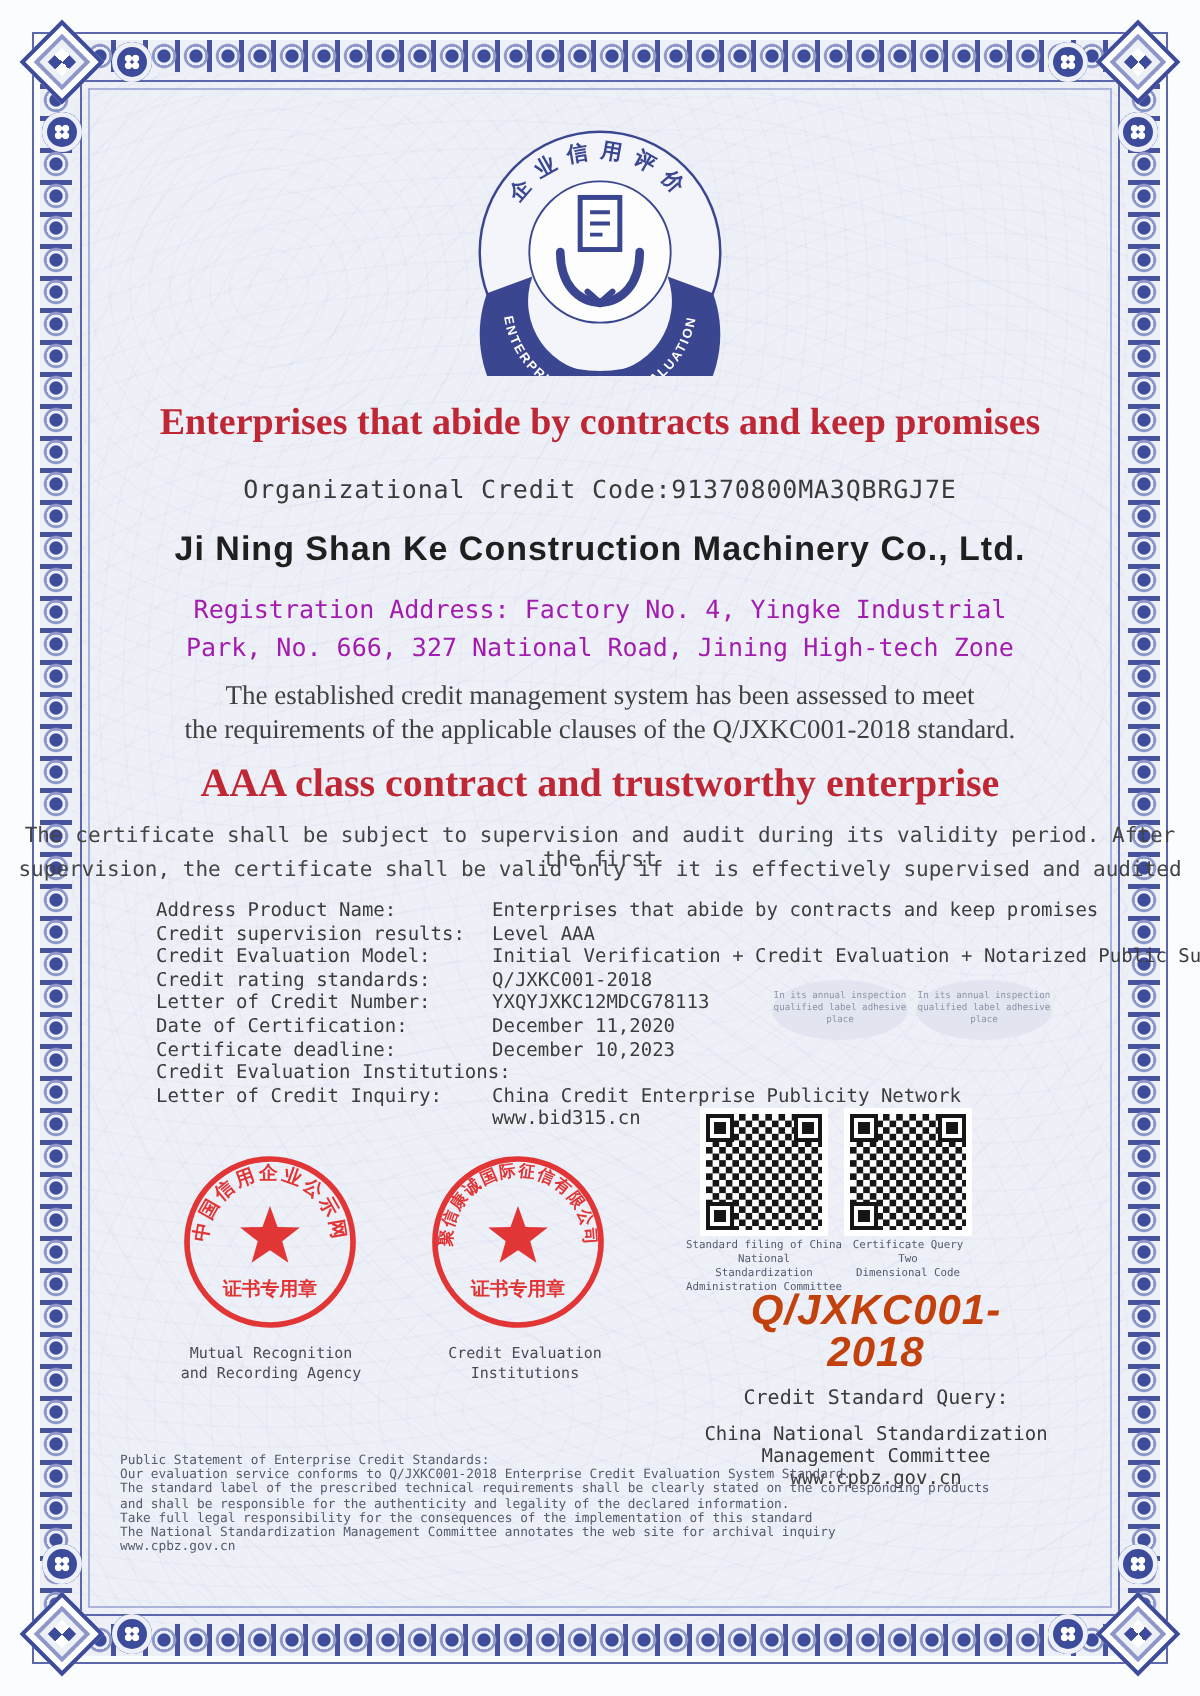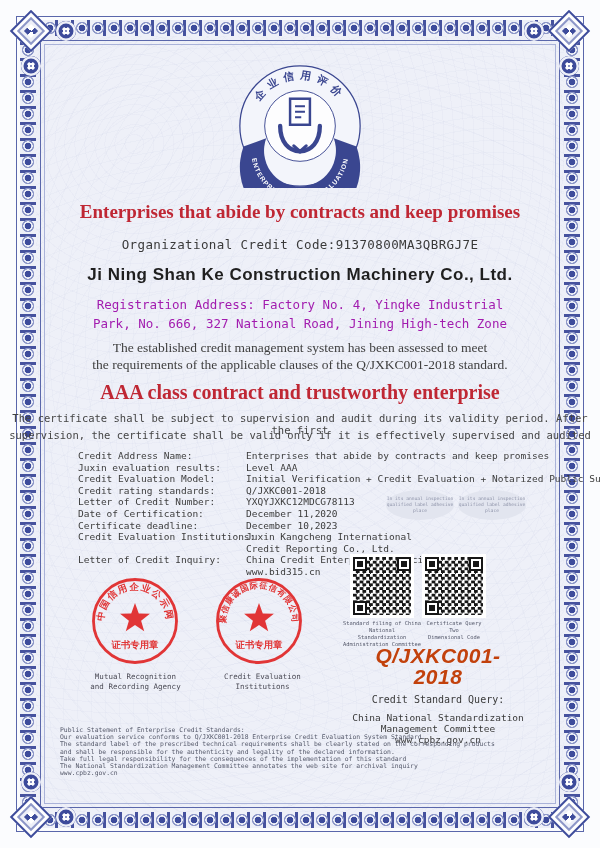--- a/index.html
+++ b/index.html
@@ -193,27 +193,27 @@
   <div class="abs mono addr1">Registration Address: Factory No. 4, Yingke Industrial</div>
   <div class="abs mono addr2">Park, No. 666, 327 National Road, Jining High-tech Zone</div>
   <div class="abs serif assess1">The established credit management system has been assessed to meet</div>
   <div class="abs serif assess2">the requirements of the applicable clauses of the Q/JXKC001-2018 standard.</div>
   <div class="abs serif grade">AAA class contract and trustworthy enterprise</div>
   <div class="abs mono sup1">The certificate shall be subject to supervision and audit during its validity period. After the first</div>
   <div class="abs mono sup2">supervision, the certificate shall be valid only if it is effectively supervised and audited</div>
 
   <div class="details mono">
     <div class="row">
-        <div class="lbl">Credit Address Name:</div>
+        <div class="lbl">Address Product Name:</div>
         <div class="val">
           <div>Enterprises that abide by contracts and keep promises</div>
         </div>
       </div>
     <div class="row">
-        <div class="lbl">Juxin evaluation results:</div>
+        <div class="lbl">Credit supervision results:</div>
         <div class="val">
           <div>Level AAA</div>
         </div>
       </div>
     <div class="row">
         <div class="lbl">Credit Evaluation Model:</div>
         <div class="val">
           <div>Initial Verification + Credit Evaluation + Notarized Public Supervision</div>
         </div>
       </div>
@@ -236,24 +236,20 @@
         </div>
       </div>
     <div class="row">
         <div class="lbl">Certificate deadline:</div>
         <div class="val">
           <div>December 10,2023</div>
         </div>
       </div>
     <div class="row">
         <div class="lbl">Credit Evaluation Institutions:</div>
-        <div class="val">
-          <div>Juxin Kangcheng International</div>
-          <div>Credit Reporting Co., Ltd.</div>
-        </div>
       </div>
     <div class="row">
         <div class="lbl">Letter of Credit Inquiry:</div>
         <div class="val">
           <div>China Credit Enterprise Publicity Network</div>
           <div>www.bid315.cn</div>
         </div>
       </div>
   </div>
 

